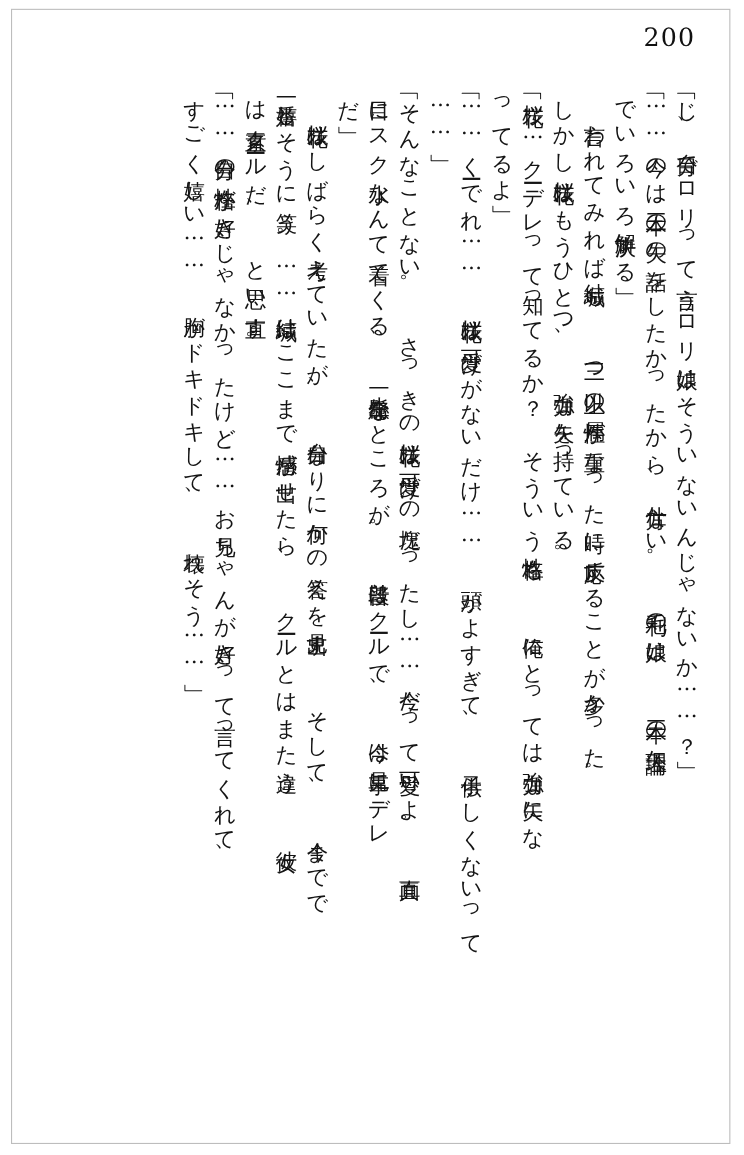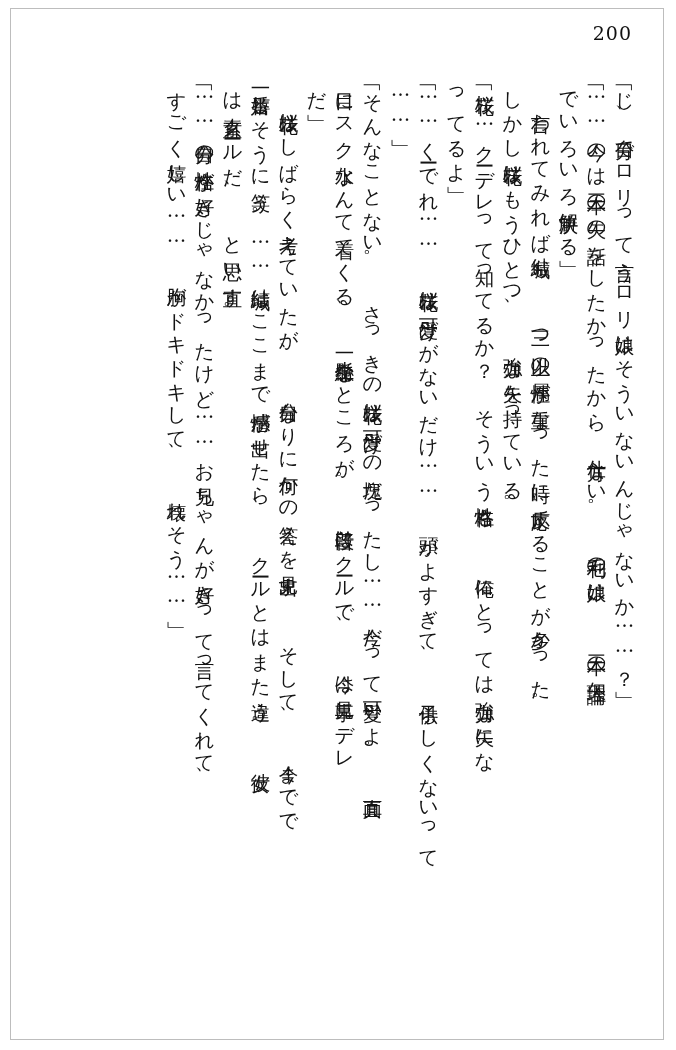--- a/index.html
+++ b/index.html
@@ -22,21 +22,21 @@
     top: 8px;
     width: 654px;
     height: 1032px;
     border: 1px solid #bdbdbd;
     box-sizing: border-box;
   }
   .page-number {
     position: absolute;
     top: 22px;
     right: 44px;
-    font-size: 19px;
+    font-size: 23px;
     letter-spacing: 1px;
     color: #111;
     font-family: "DejaVu Serif", "Liberation Serif", serif;
   }
   .text-block {
     position: absolute;
     top: 78px;
     left: 42px;
     width: 592px;
     height: 910px;

